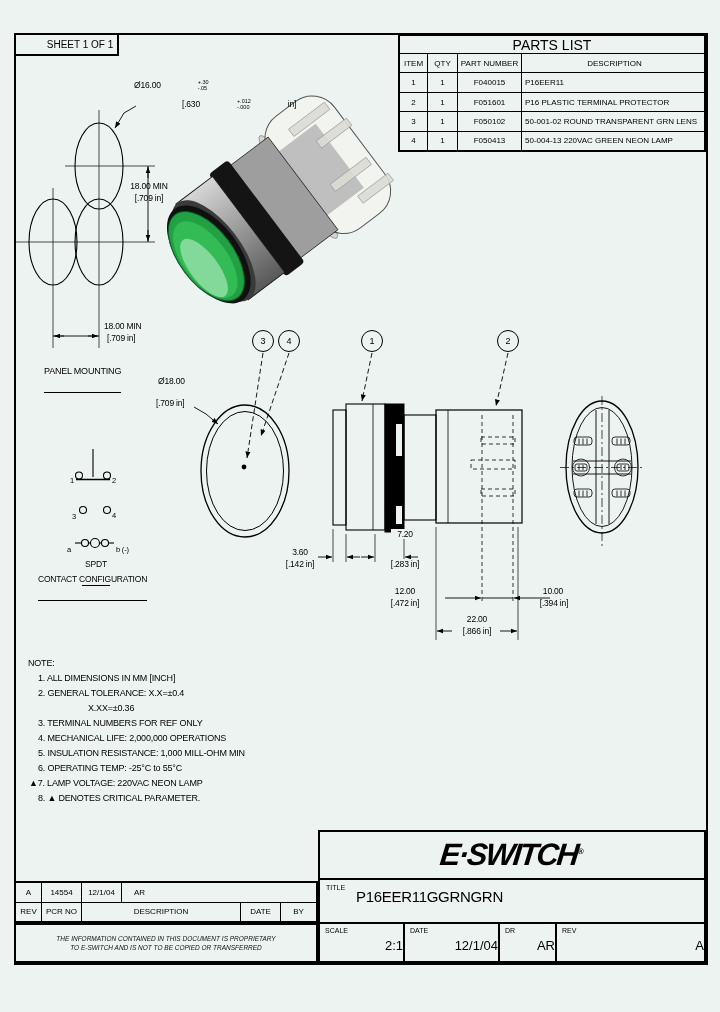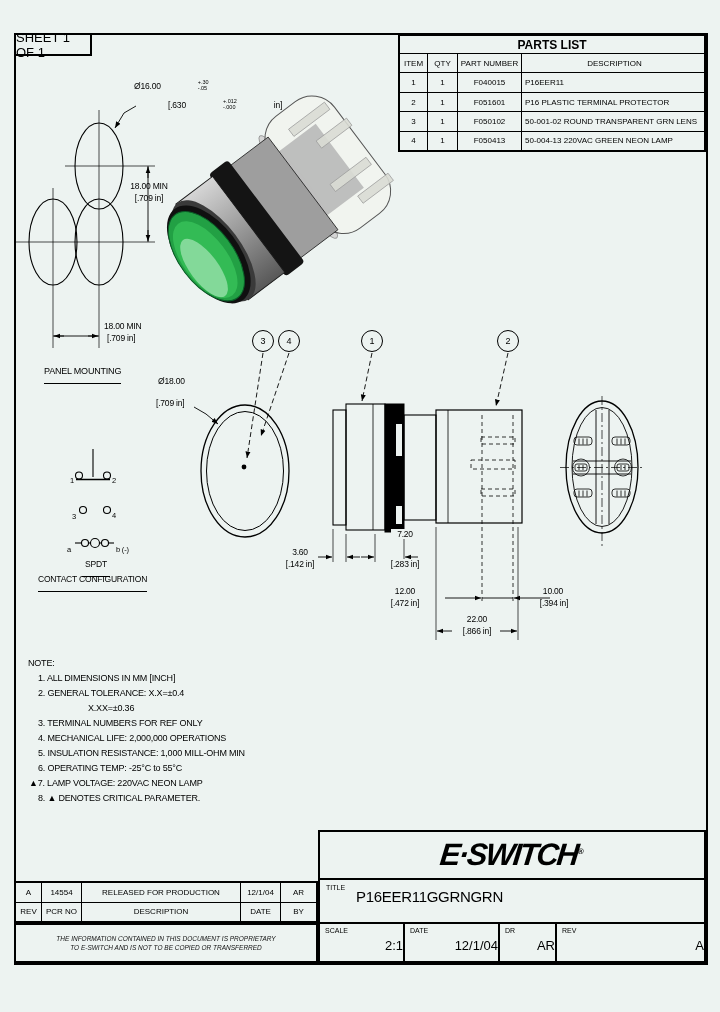--- a/index.html
+++ b/index.html
@@ -2,30 +2,30 @@
 <html><head>
 <meta charset="utf-8">
 <style>
   html,body{margin:0;padding:0;}
   body{width:720px;height:1012px;background:#edf3f1;position:relative;overflow:hidden;
        font-family:"Liberation Sans",sans-serif;color:#000;}
   .abs{position:absolute;}
   .lbl{position:absolute;font-size:8.5px;line-height:10px;white-space:nowrap;letter-spacing:-0.2px;}
   .c{text-align:center;}
   .bgp{background:#edf3f1;padding:0 1px;}
-  .ul{border-bottom:1px solid #000;padding-bottom:7px;}
+  .ul{border-bottom:1px solid #000;padding-bottom:16px;}
   .small7{font-size:7.5px;}
   .frame{position:absolute;left:14px;top:33px;width:690px;height:928px;border:2px solid #000;}
   .sheetbox{position:absolute;left:14px;top:33px;width:74px;height:19px;border:2px solid #000;
-            background:#edf3f1;font-size:13px;display:flex;align-items:center;justify-content:center;}
+            background:#edf3f1;font-size:10px;display:flex;align-items:center;justify-content:center;padding-left:27px;}
   
   .plist{position:absolute;left:398px;top:34px;width:308px;height:118px;border:2px solid #000;
          display:flex;flex-direction:column;background:#edf3f1;box-sizing:border-box;}
   .plist .trow{height:17px;border-bottom:1.5px solid #000;display:flex;align-items:center;
-         justify-content:center;font-size:12px;font-weight:bold;}
+         justify-content:center;font-size:14px;}
   .plist .row{flex:1;display:flex;border-bottom:1.5px solid #000;font-size:8px;}
   .plist .row:last-child{border-bottom:none;}
   .plist .cell{border-right:1.5px solid #000;display:flex;align-items:center;justify-content:center;
          overflow:hidden;white-space:nowrap;}
   .plist .cell:last-child{border-right:none;justify-content:flex-start;padding-left:3px;}
   .w-item{width:27px;} .w-qty{width:29px;} .w-part{width:63px;} .w-desc{flex:1;}
   
   .balloon{position:absolute;width:20px;height:20px;border:1px solid #000;border-radius:50%;
            background:#edf3f1;font-size:9px;display:flex;align-items:center;justify-content:center;}
   
@@ -54,21 +54,21 @@
   .tb-title{height:42px;border-bottom:2px solid #000;position:relative;}
   .tb-title .small-label{position:absolute;left:6px;top:4px;font-size:7px;}
   .tb-title .val{position:absolute;left:36px;top:8px;font-size:15px;letter-spacing:-0.3px;}
   .tb-bottom{flex:1;display:flex;}
   .tb-cell{border-right:2px solid #000;position:relative;}
   .tb-cell:last-child{border-right:none;}
   .tb-cell .small-label{position:absolute;left:5px;top:3px;font-size:7px;}
   .tb-cell .val{position:absolute;left:0;right:0;top:14px;text-align:right;font-size:13px;}
   .tc-scale{width:83px;} .tc-date{width:93px;} .tc-dr{width:55px;} .tc-dwg{width:94px;} .tc-rev{flex:1;}
   
-  .dimflex{display:flex;align-items:center;gap:36px;}
+  .dimflex{display:flex;align-items:flex-start;gap:36px;}
   .stack{display:flex;flex-direction:column;font-size:5.5px;line-height:5.5px;margin-left:1px;letter-spacing:0;}
 </style>
 </head>
 <body>
 
 <svg class="abs" width="720" height="1012" viewBox="0 0 720 1012" style="left:0;top:0;">
   <defs>
     <marker id="ar" viewBox="0 0 10 10" refX="9" refY="5" markerWidth="8" markerHeight="8" orient="auto-start-reverse">
         <path d="M0,1.5 L9,5 L0,8.5 z" fill="#000"></path>
       </marker>
@@ -281,21 +281,21 @@
 <div class="balloon" style="left:361px;top:330px;">1</div>
 <div class="balloon" style="left:497px;top:330px;">2</div>
 
 <div class="lbl dimflex" style="left:134px;top:80px;">
   <span>Ø16.00</span>
   <span class="stack">
     <span>+.30</span>
     <span>-.05</span>
   </span>
 </div>
-<div class="lbl dimflex" style="left:128px;top:99px;padding-left:40px;">
+<div class="lbl dimflex" style="left:142px;top:99px;padding-left:40px;">
   <span>[.630</span>
   <span class="stack">
     <span>+.012</span>
     <span>-.000</span>
   </span>
   <span style="margin-left:1px;">in]</span>
 </div>
 
 <div class="lbl c" style="left:120px;top:181px;width:58px;">18.00 MIN</div>
 <div class="lbl c" style="left:120px;top:193px;width:58px;">[.709 in]</div>
@@ -336,21 +336,20 @@
   <div class="nl">5. INSULATION RESISTANCE: 1,000 MILL-OHM MIN</div>
   <div class="nl">6. OPERATING TEMP: -25°C to 55°C</div>
   <div class="nl flagged">▲7. LAMP VOLTAGE: 220VAC NEON LAMP</div>
   <div class="nl">8. ▲ DENOTES CRITICAL PARAMETER.</div>
 </div>
 
 <div class="revtbl">
   <div class="row">
     <div class="cell rw-rev">A</div>
     <div class="cell rw-pcr">14554</div>
-    <div class="cell rw-desc">RELEASED FOR PRODUCTION</div>
     <div class="cell rw-date">12/1/04</div>
     <div class="cell rw-by">AR</div>
   </div>
   <div class="row">
     <div class="cell rw-rev">REV</div>
     <div class="cell rw-pcr">PCR NO</div>
     <div class="cell rw-desc">DESCRIPTION</div>
     <div class="cell rw-date">DATE</div>
     <div class="cell rw-by">BY</div>
   </div>

